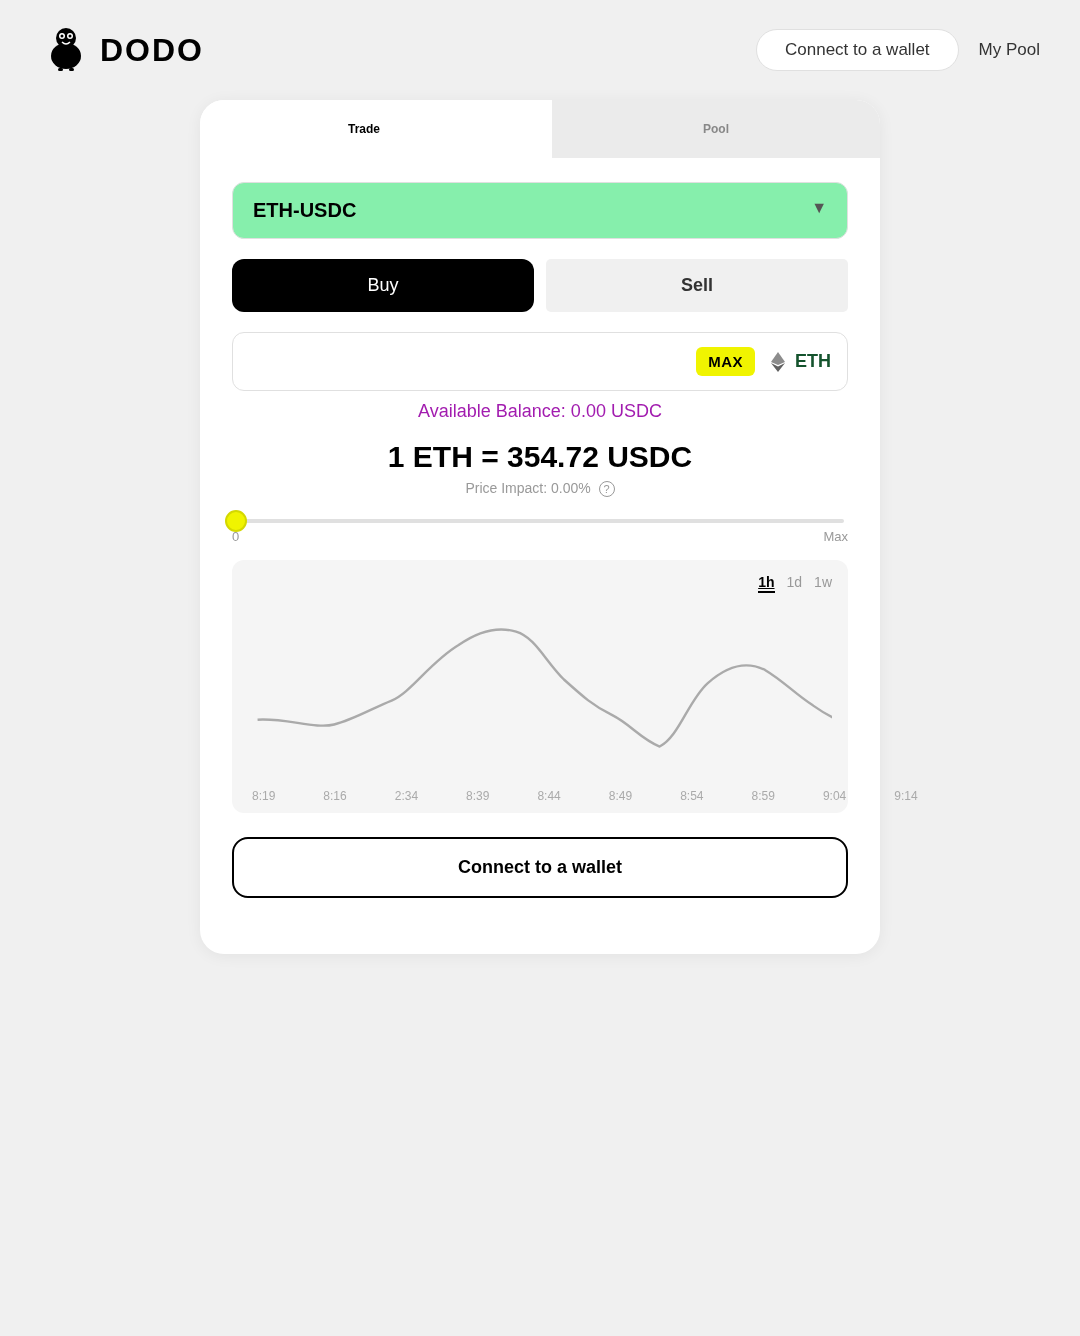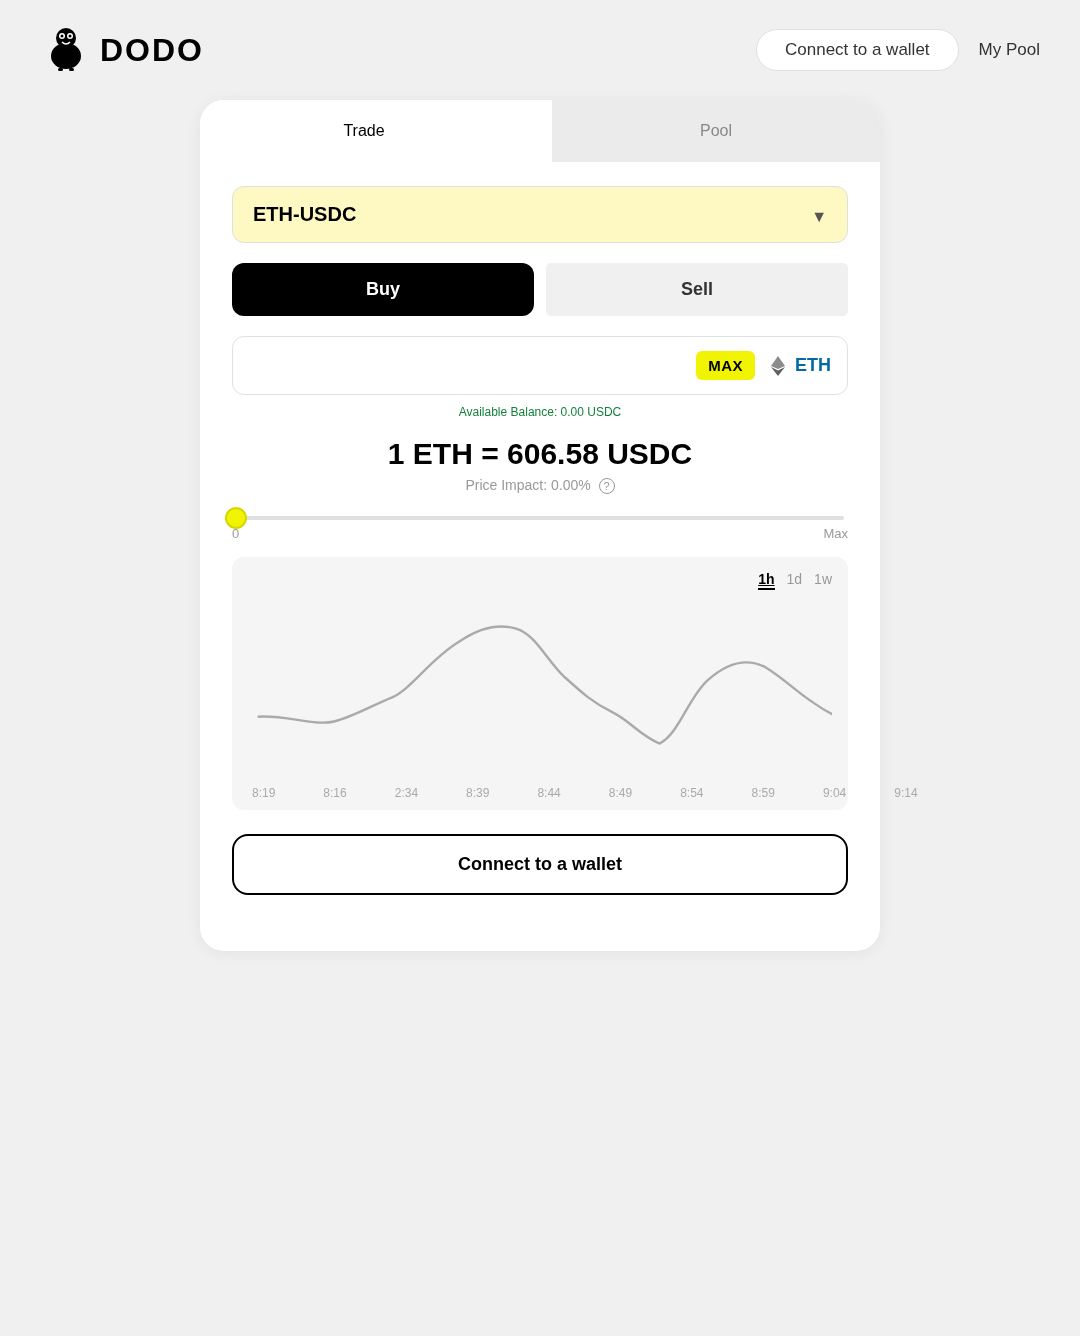--- a/index.html
+++ b/index.html
@@ -89,22 +89,22 @@
     .tabs {
       display: flex;
       border-radius: 24px 24px 0 0;
       overflow: hidden;
     }
 
     .tab {
       flex: 1;
       padding: 22px 0;
       text-align: center;
-      font-size: 16px;
-      font-weight: 400;
+      font-size: 12px;
+      font-weight: 700;
       cursor: pointer;
       border: none;
       outline: none;
     }
 
     .tab-active {
       background: #fff;
       color: #000;
     }
 
@@ -114,28 +114,28 @@
       margin-left: 24px;
     }
 
     .card-body {
       padding: 24px 32px;
     }
 
     
     .pair-selector {
       display: flex;
-      align-items: flex-end;
+      align-items: flex-start;
       justify-content: space-between;
       border: 1.5px solid #e0e0e0;
       border-radius: 12px;
       padding: 16px 20px;
       margin-bottom: 20px;
       cursor: pointer;
-      background: #fef9c3;
+      background: #86efac;
     }
 
     .pair-label {
       font-size: 20px;
       font-weight: 700;
       color: #000;
     }
 
     .chevron-down {
       font-size: 16px;
@@ -150,21 +150,21 @@
     }
 
     .buy-btn {
       flex: 1;
       padding: 16px;
       background: #000;
       color: #fff;
       border: none;
       border-radius: 12px;
       font-size: 18px;
-      font-weight: 700;
+      font-weight: 400;
       cursor: pointer;
     }
 
     .sell-btn {
       flex: 1;
       padding: 16px;
       background: #f0f0f0;
       color: #333;
       border: none;
       border-radius: 5px;
@@ -206,33 +206,33 @@
       cursor: pointer;
       letter-spacing: 0.5px;
     }
 
     .eth-token {
       display: flex;
       align-items: center;
       gap: 6px;
       font-size: 18px;
       font-weight: 600;
-      color: #0369a1;
+      color: #14532d;
     }
 
     .eth-icon {
       width: 22px;
       height: 22px;
     }
 
     
     .balance-text {
       text-align: center;
-      font-size: 12px;
-      color: #15803d;
+      font-size: 18px;
+      color: #a21caf;
       margin-bottom: 18px;
     }
 
     
     .rate-display {
       text-align: center;
       font-size: 30px;
       font-weight: 700;
       color: #000;
       margin-bottom: 6px;
@@ -416,21 +416,21 @@
             <polygon points="11,15.5 18,12 11,21 4,12" fill="#616161"></polygon>
           </svg>
           <span>ETH</span>
         </div>
       </div>
 
       
       <div class="balance-text">Available Balance: 0.00 USDC</div>
 
       
-      <div class="rate-display">1 ETH = 606.58 USDC</div>
+      <div class="rate-display">1 ETH = 354.72 USDC</div>
 
       
       <div class="price-impact">
         <span>Price Impact: 0.00%</span>
         <span class="price-impact-help">?</span>
       </div>
 
       
       <div class="slider-wrap">
         <div class="slider-track">

